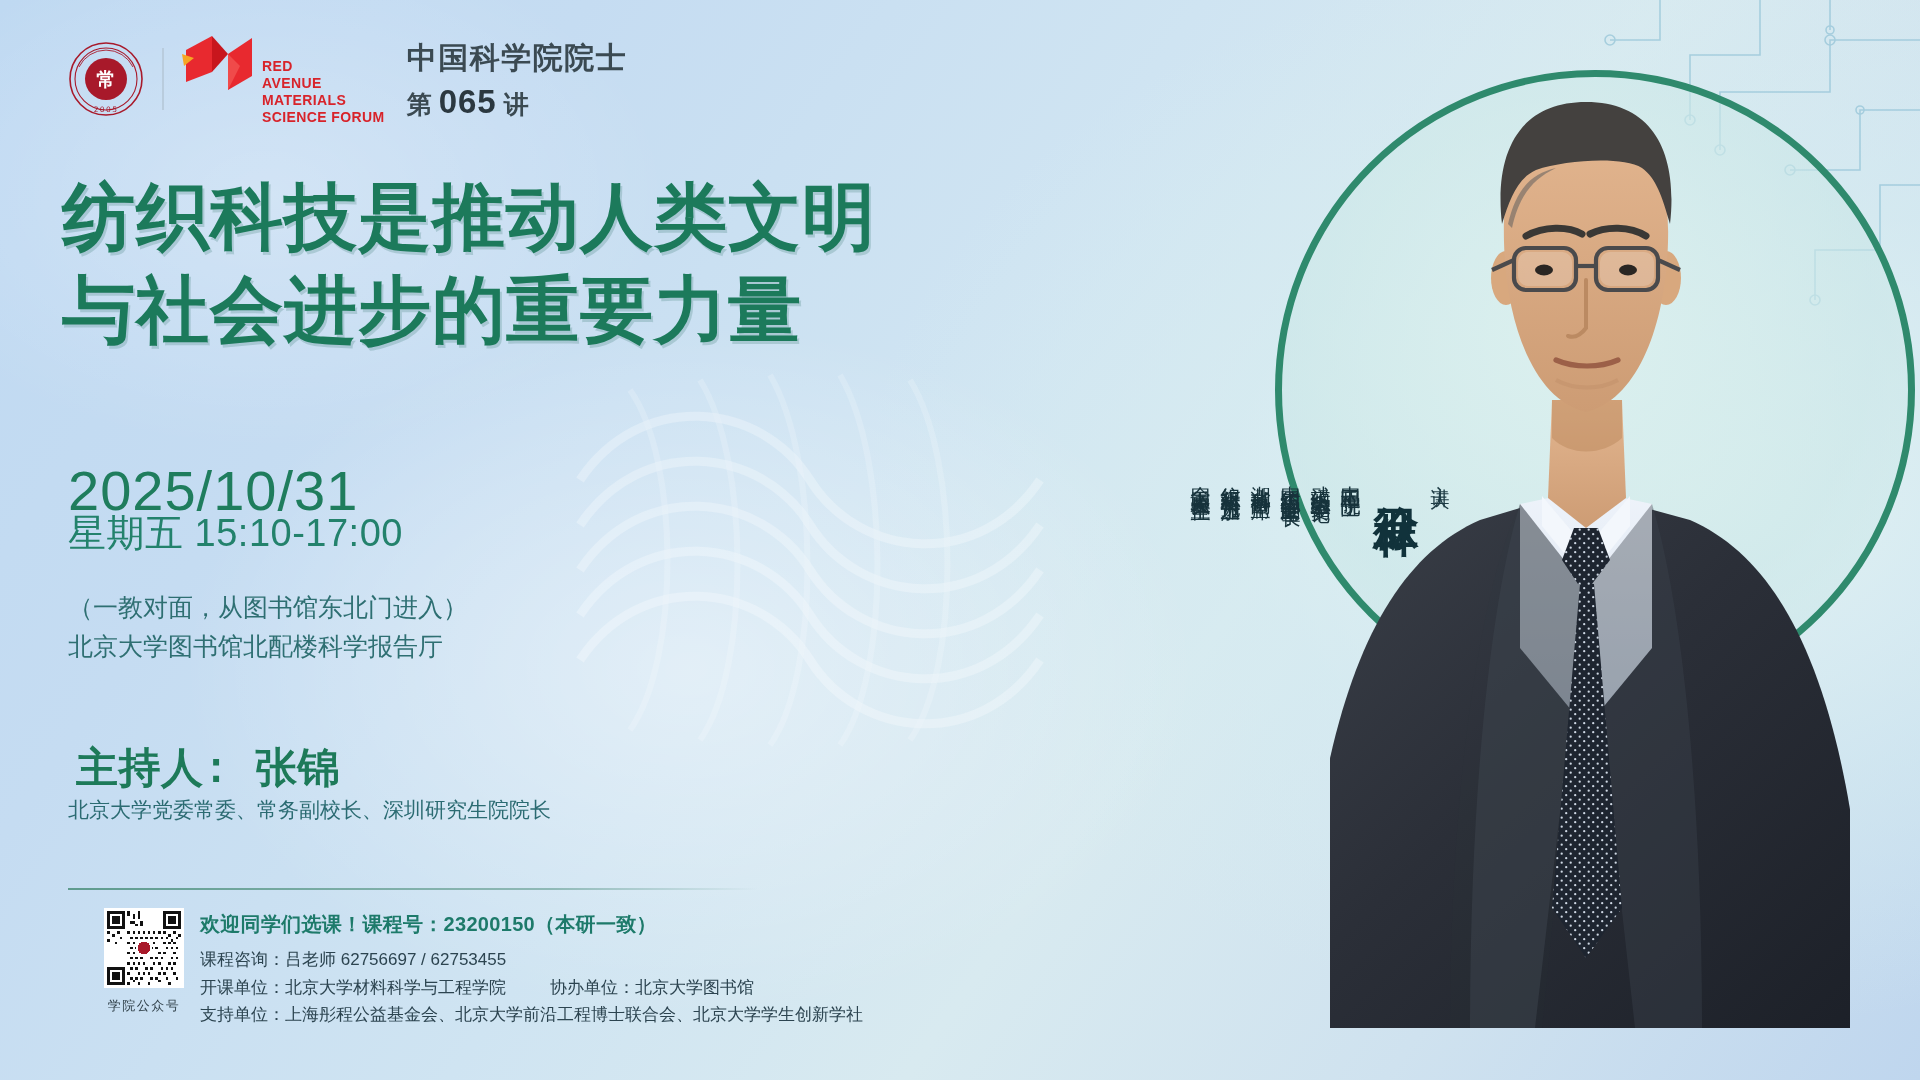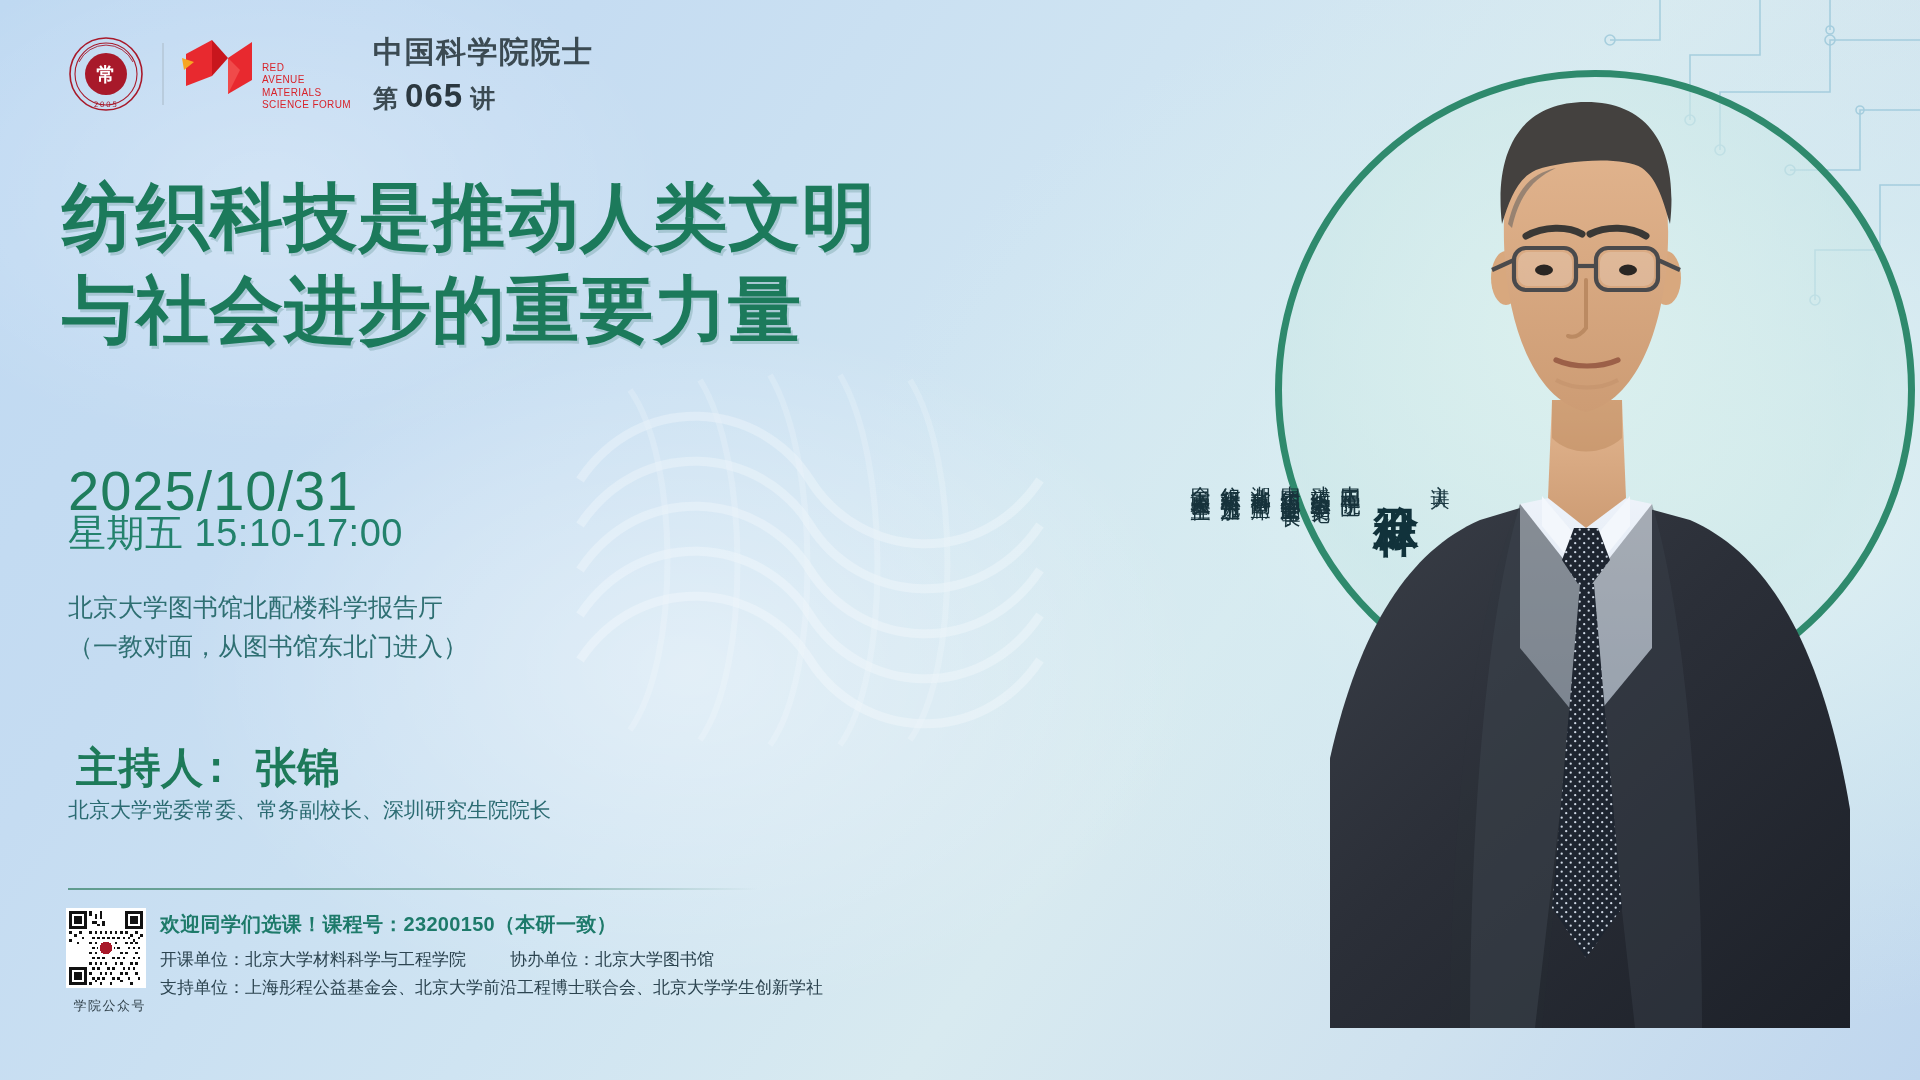--- a/index.html
+++ b/index.html
@@ -29,21 +29,21 @@
   
   .circuit { position:absolute; right:0; top:0; width:560px; height:330px; opacity:.55; }
 
   
   .header { position:absolute; left:68px; top:32px; display:flex; align-items:center; gap:0; }
   .seal { width:76px; height:76px; position:relative; flex:0 0 auto; }
   .divider-v { width:2px; height:62px; background:#b9ccdd; margin:0 18px; flex:0 0 auto; }
   .ra-logo { display:flex; align-items:flex-start; gap:6px; flex:0 0 auto; }
   .ra-mark { width:74px; height:62px; }
   .ra-words {
-    font-size:10px; font-weight:normal; line-height:1.22; color:#d8232a;
+    font-size:14px; font-weight:bold; line-height:1.22; color:#d8232a;
     letter-spacing:.4px; padding-top:26px;
   }
   .forum-title { margin-left:22px; }
   .forum-name {
     font-size:30px; font-weight:bold; color:#3b4a52; letter-spacing:1.5px;
     font-family:"DejaVu Sans",sans-serif;
   }
   .forum-no { display:flex; align-items:baseline; gap:7px; margin-top:4px; }
   .forum-no .cjk { font-size:25px; font-weight:bold; color:#3b4a52; }
   .forum-no .num { font-size:33px; font-weight:bold; color:#2b3840; letter-spacing:1px; }
@@ -82,21 +82,21 @@
   }
 
   
   .hr {
     position:absolute; left:68px; top:888px; width:690px; height:2px;
     background:linear-gradient(90deg,#5e9b8e 0%,#8fb9b6 70%,rgba(143,185,182,0) 100%);
   }
 
   
   .footer { position:absolute; left:62px; top:908px; display:flex; gap:14px; }
-  .qr-wrap { width:84px; flex:0 0 auto; text-align:right; }
+  .qr-wrap { width:84px; flex:0 0 auto; text-align:center;margin-left:40px; }
   .qr { width:80px; height:80px; background:#fff; padding:3px; }
   .qr-cap { font-size:13px; color:#2f3f48; letter-spacing:1.5px; margin-top:5px; white-space:nowrap; }
   .foot-lines { padding-top:3px; }
   .foot-hl { font-size:20px; color:#1d7a6a; font-weight:bold; margin-bottom:8px; letter-spacing:.3px; }
   .foot-row { font-size:17px; color:#2c4450; line-height:1.62; white-space:nowrap; }
   .foot-row .gap { display:inline-block; width:44px; }
 
   
   .photo-zone { position:absolute; right:0; top:0; width:760px; height:1080px; }
   .ring {
@@ -201,22 +201,22 @@
 </div>
 
 <h1 class="title">
   <span>纺织科技是推动人类文明</span>
   <span class="l2">与社会进步的重要力量</span>
 </h1>
 
 <div class="date">2025/10/31</div>
 <div class="daytime">星期五 15:10-17:00</div>
 <div class="venue">
+  <div>（一教对面，从图书馆东北门进入）</div>
   <div>北京大学图书馆北配楼科学报告厅</div>
-  <div>（一教对面，从图书馆东北门进入）</div>
 </div>
 
 <div class="host-name">主持人: 张锦</div>
 <div class="host-affil">
   <div>北京大学党委常委、常务副校长、深圳研究生院院长</div>
 </div>
 
 <div class="hr"></div>
 
 <div class="footer">
@@ -256,20 +256,23 @@
       </g>
       <circle cx="14.5" cy="14.5" r="3.2" fill="#fff"></circle>
       <circle cx="14.5" cy="14.5" r="2.5" fill="#a8192a"></circle>
     </svg>
     <div class="qr-cap">学院公众号</div>
   </div>
 
   <div class="foot-lines">
     <div class="foot-hl">欢迎同学们选课！课程号：23200150（本研一致）</div>
     <div class="foot-row">
+      <span>课程咨询：</span><span>吕老师  62756697 / 62753455</span>
+    </div>
+    <div class="foot-row">
       <span>开课单位：</span><span>北京大学材料科学与工程学院</span><span class="gap"></span><span>协办单位：</span><span>北京大学图书馆</span>
     </div>
     <div class="foot-row">
       <span>支持单位：</span><span>上海彤程公益基金会、北京大学前沿工程博士联合会、北京大学学生创新学社</span>
     </div>
   </div>
 </div>
 
 <div class="photo-zone">
   <div class="ring"></div>

